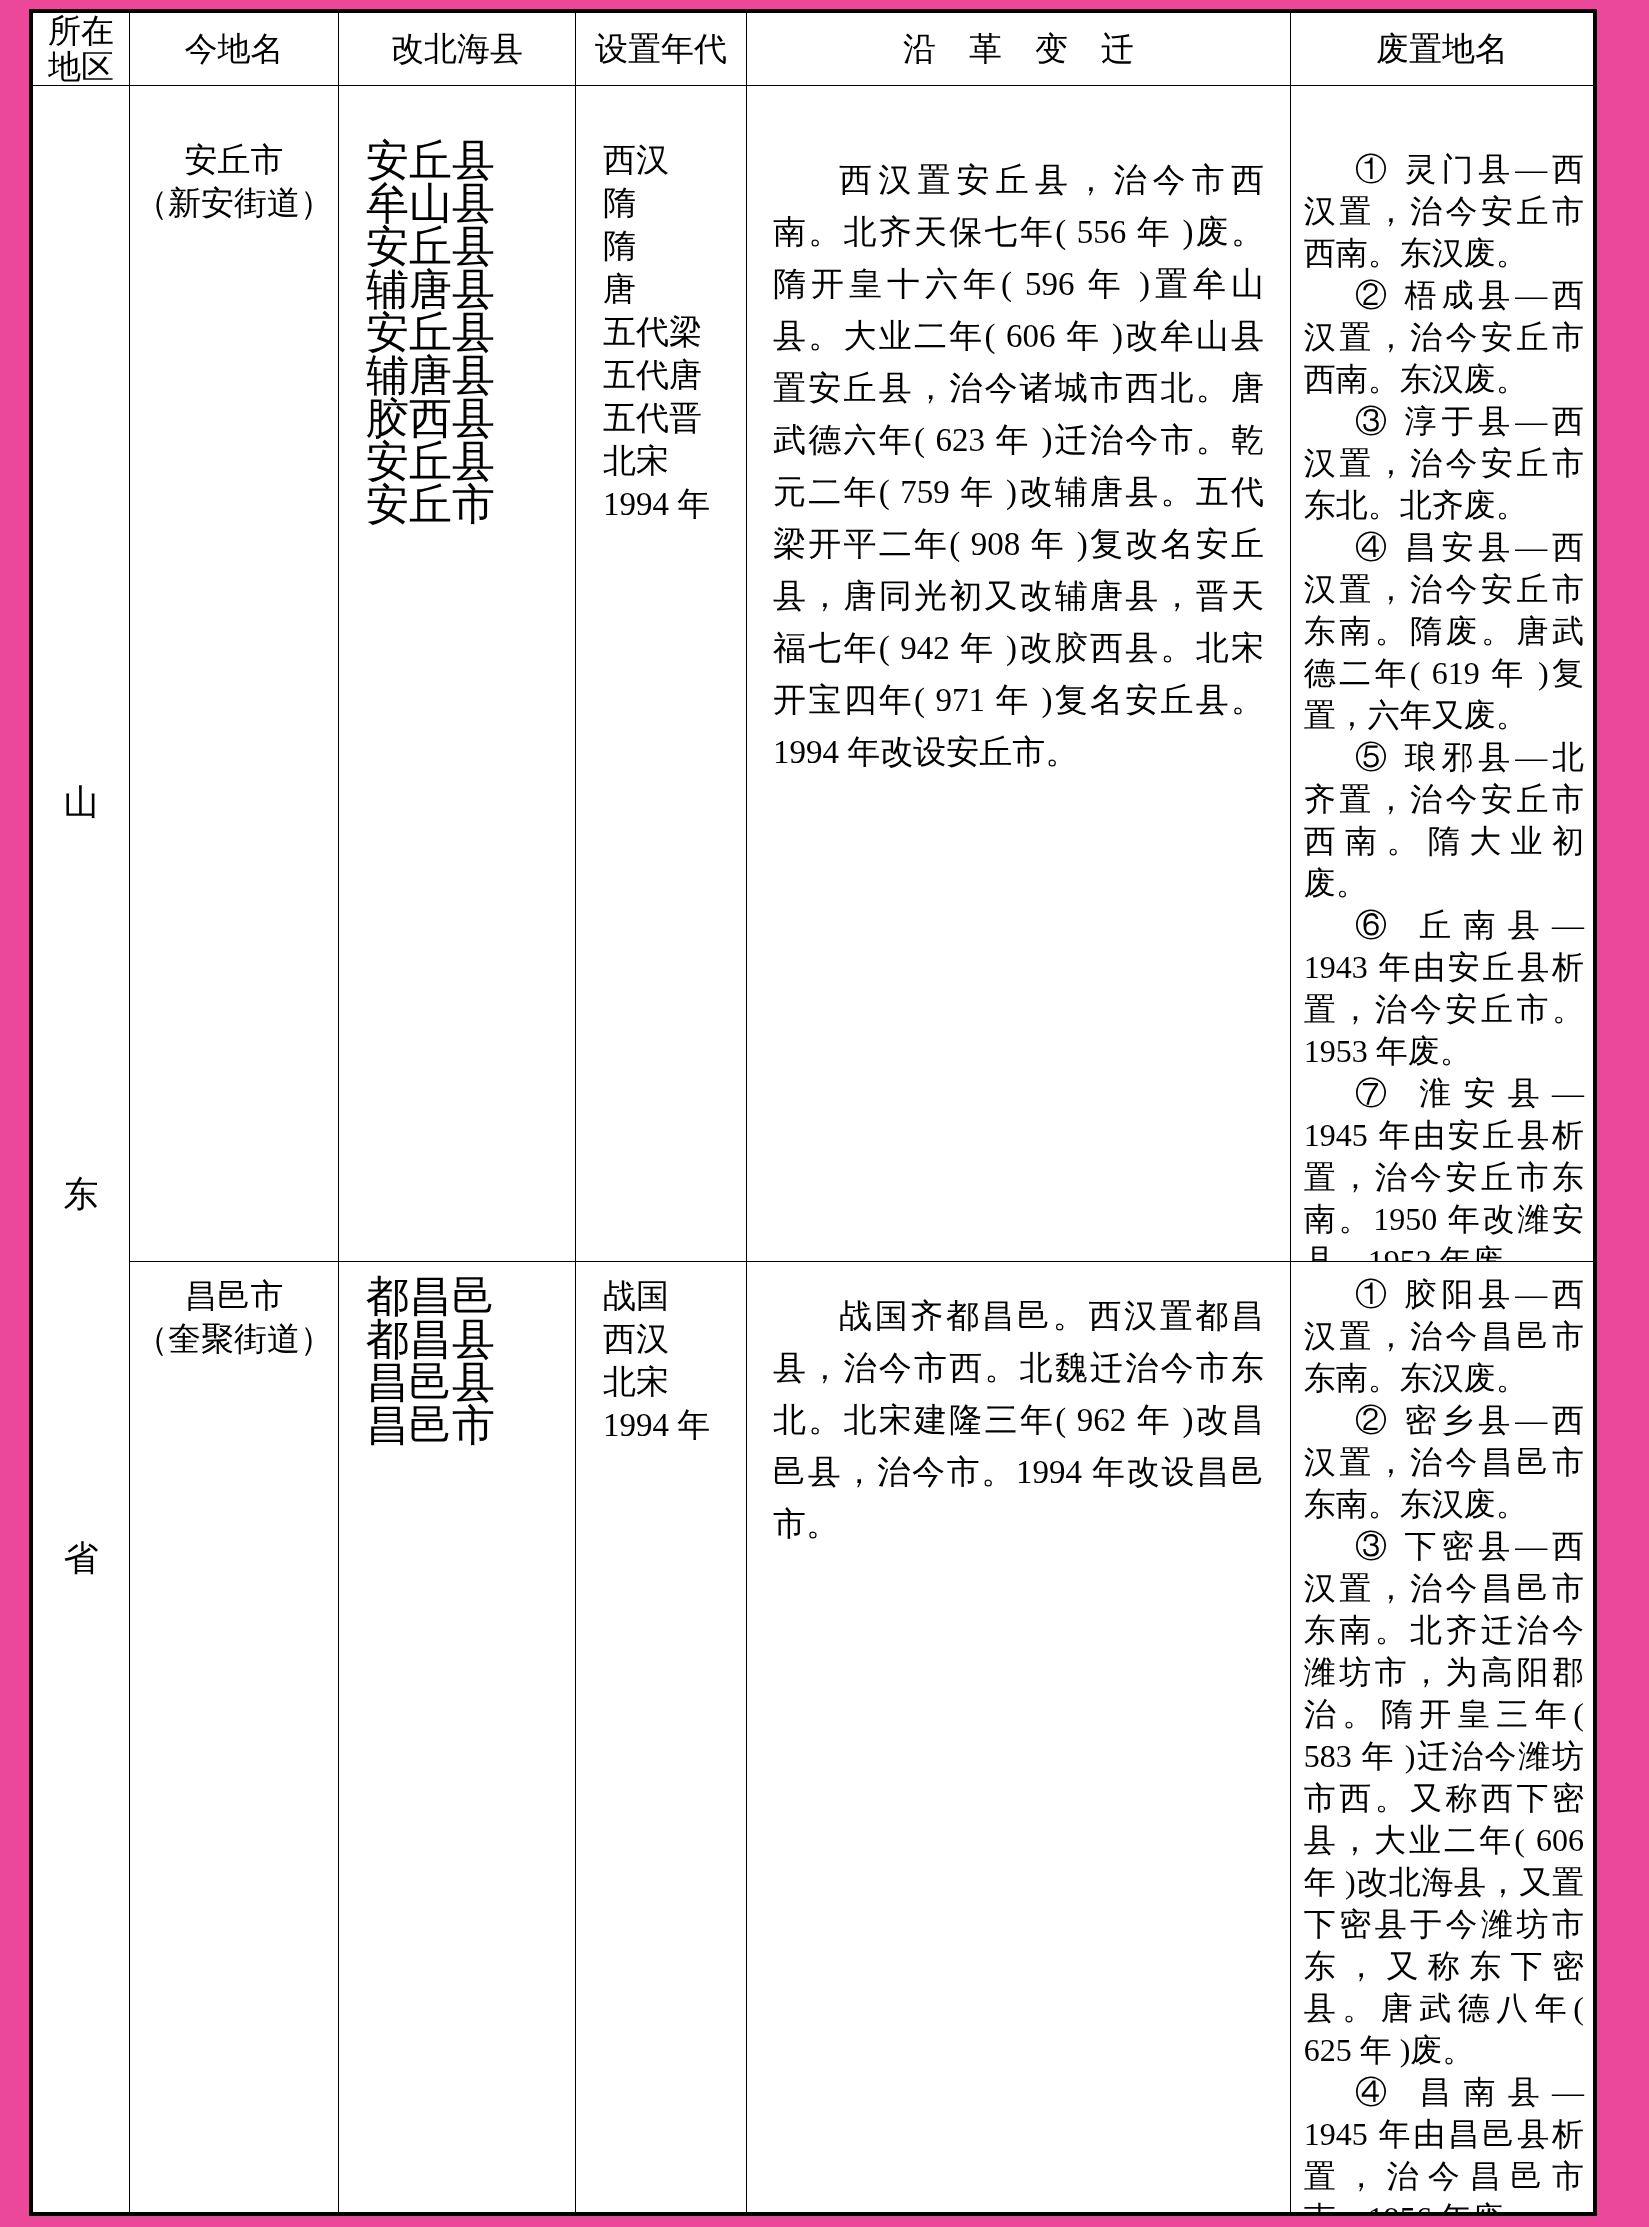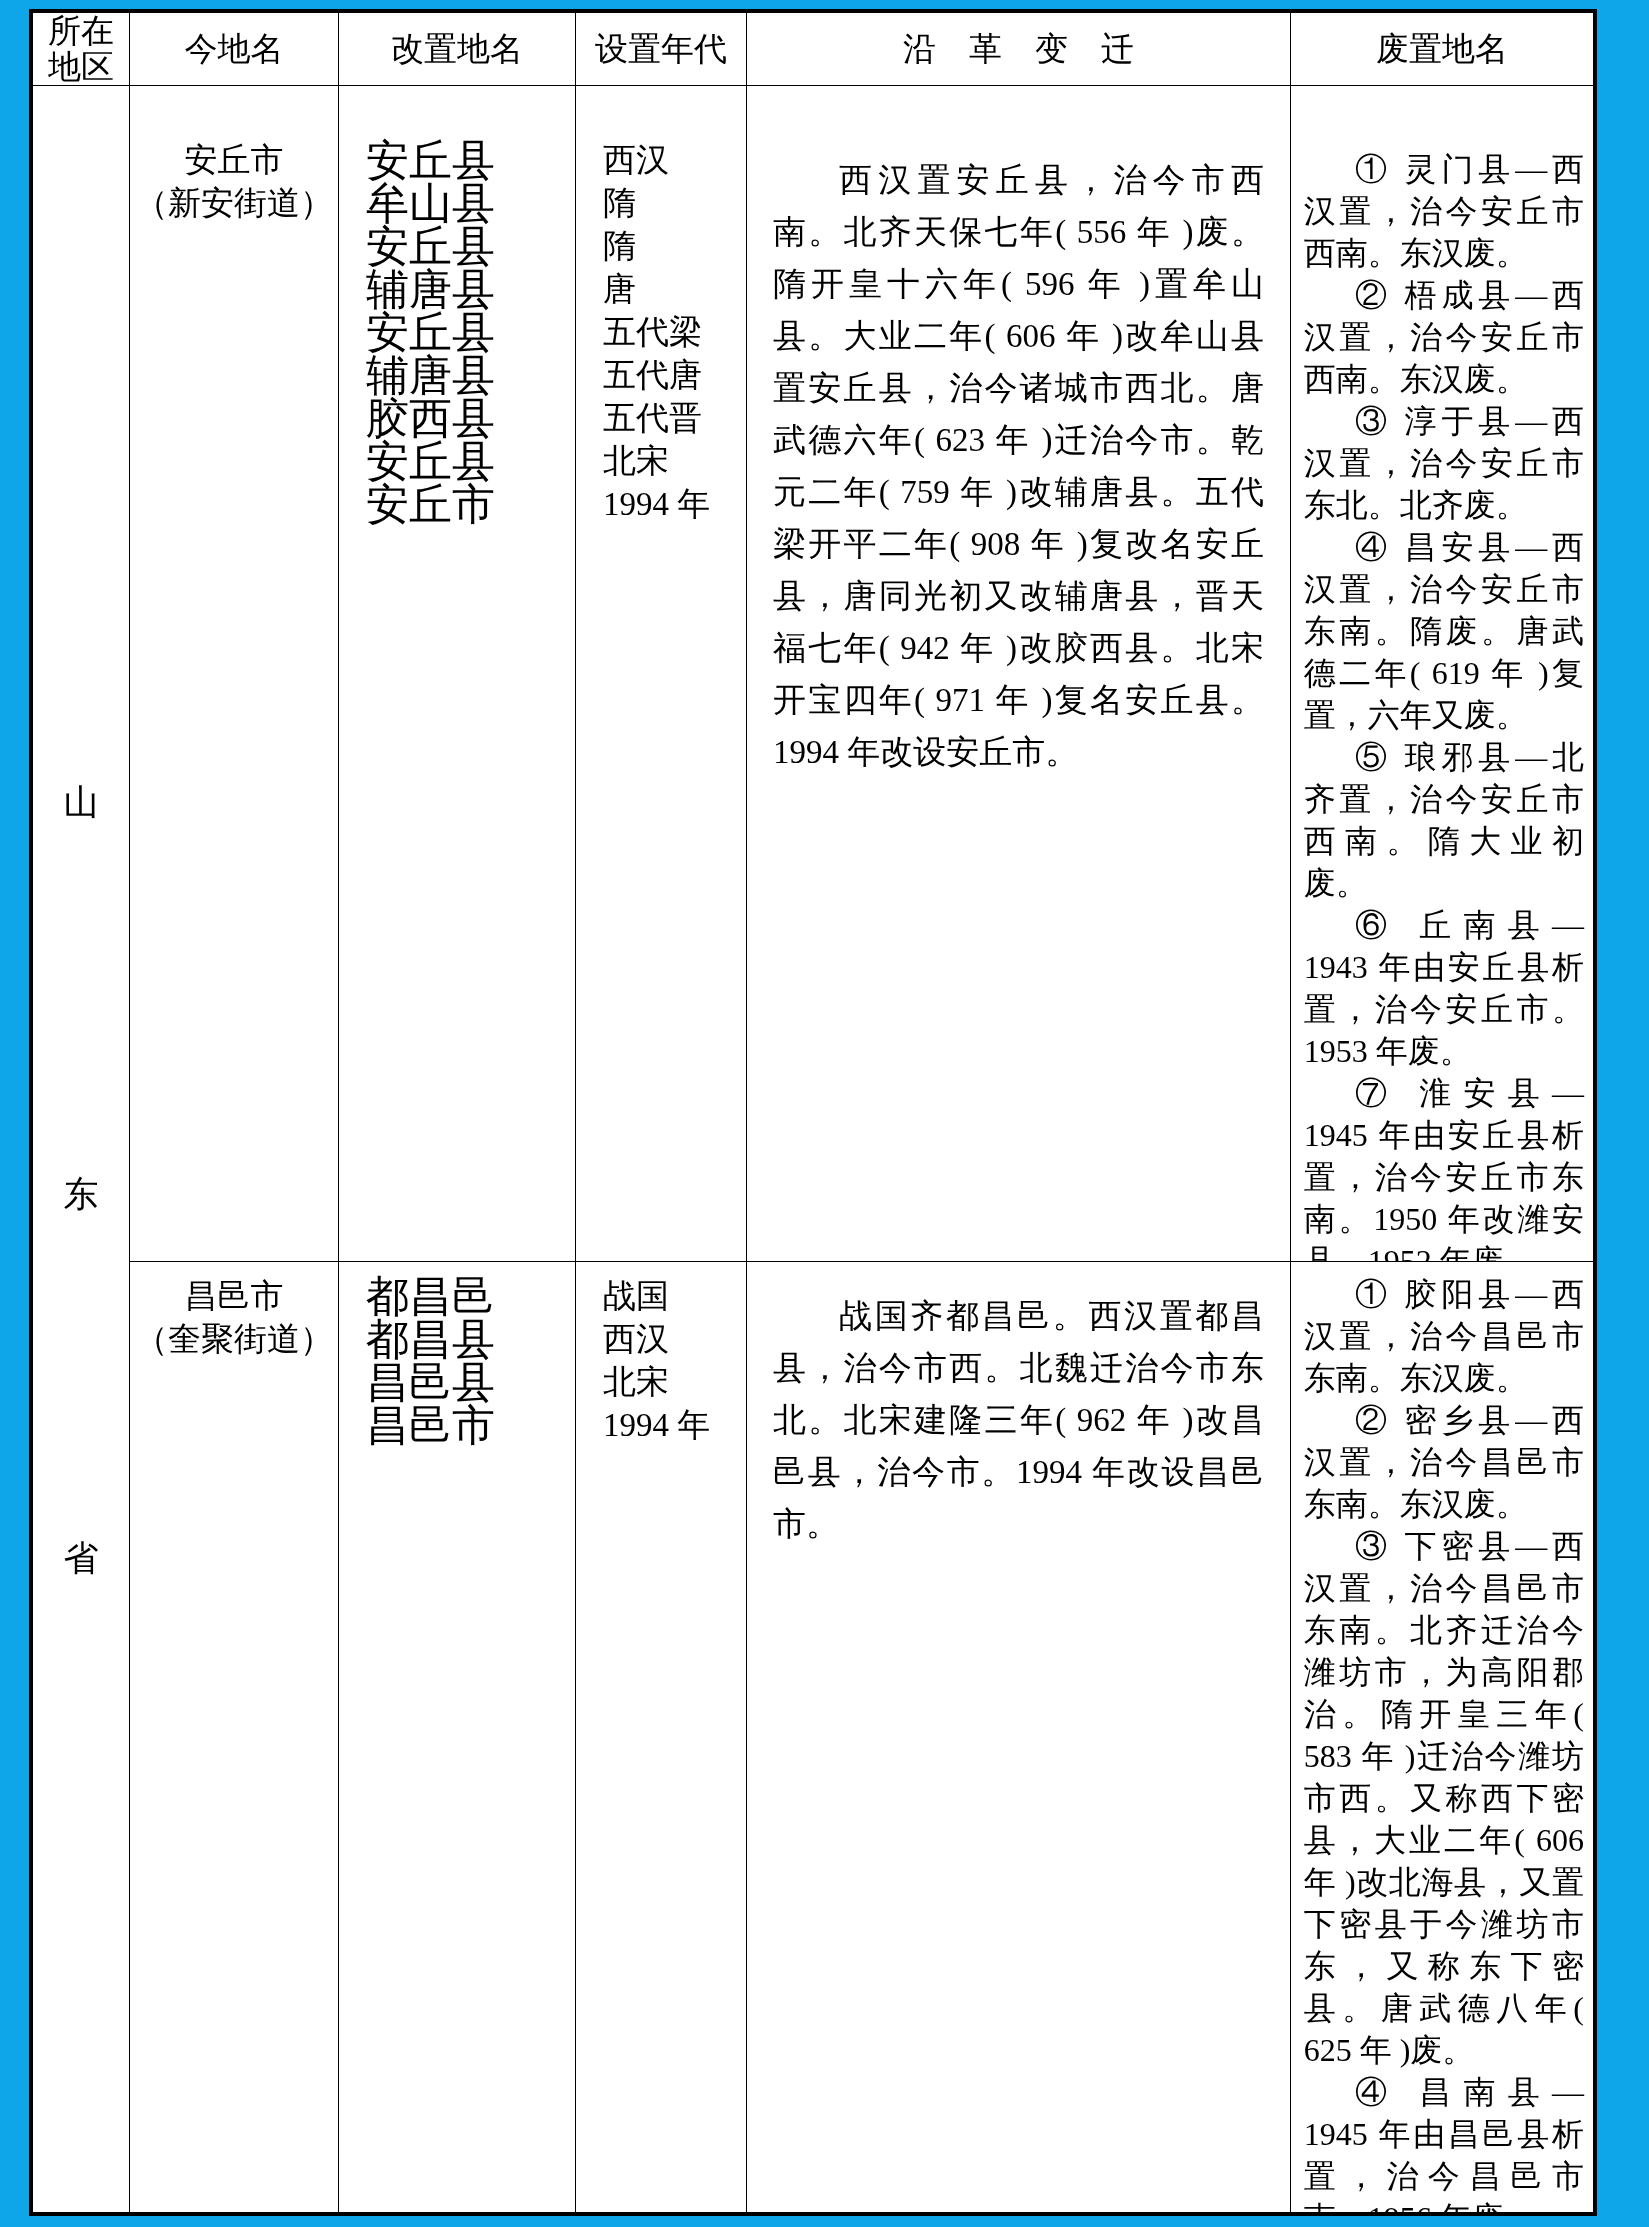--- a/index.html
+++ b/index.html
@@ -1,19 +1,19 @@
 <!DOCTYPE html>
 <html style="font-size:14.5px"><head>
 <meta charset="utf-8">
 <style>
   html,body{margin:0;padding:0;background:#fff;}
   .page{
     position:relative;
     width:1649px;height:2227px;
-    background:#0ea5e9;
+    background:#ec4899;
     font-family:"Liberation Serif","DejaVu Serif",serif;
     color:#000;
   }
   .table{
     position:absolute;left:29px;top:9px;
     width:1568px;height:2207px;
     border:4.5px solid #000;
     box-sizing:border-box;
     display:flex;flex-direction:column;
     background:#fff;
@@ -87,21 +87,21 @@
 <body>
 
 <div class="page">
   <div class="table">
 
     <div class="header-row">
       <div class="hcell hcell-region">
         <div class="wrap2">所在地区</div>
       </div>
       <div class="hcell hcell-today">今地名</div>
-      <div class="hcell hcell-rename">改置地名</div>
+      <div class="hcell hcell-rename">改北海县</div>
       <div class="hcell hcell-era">设置年代</div>
       <div class="hcell hcell-history">沿　革　变　迁</div>
       <div class="hcell hcell-abol">废置地名</div>
     </div>
 
     <div class="body">
 
       <div class="region-cell">
         <div class="region-char c0">山</div>
         <div class="region-char c1">东</div>

